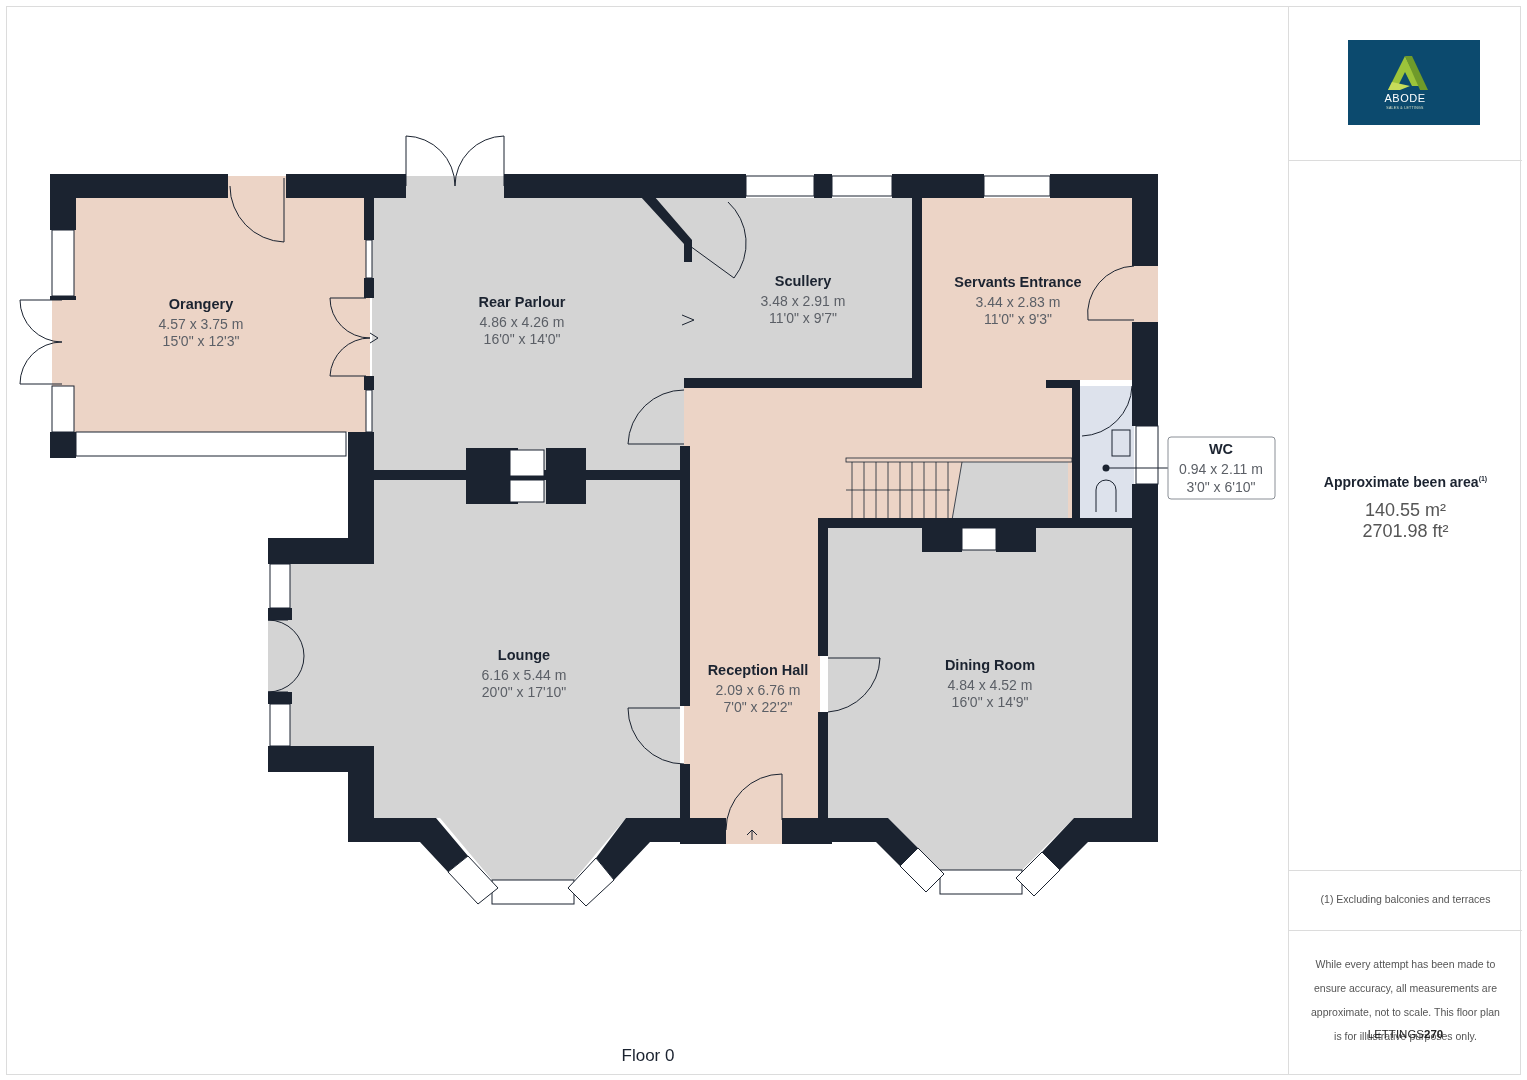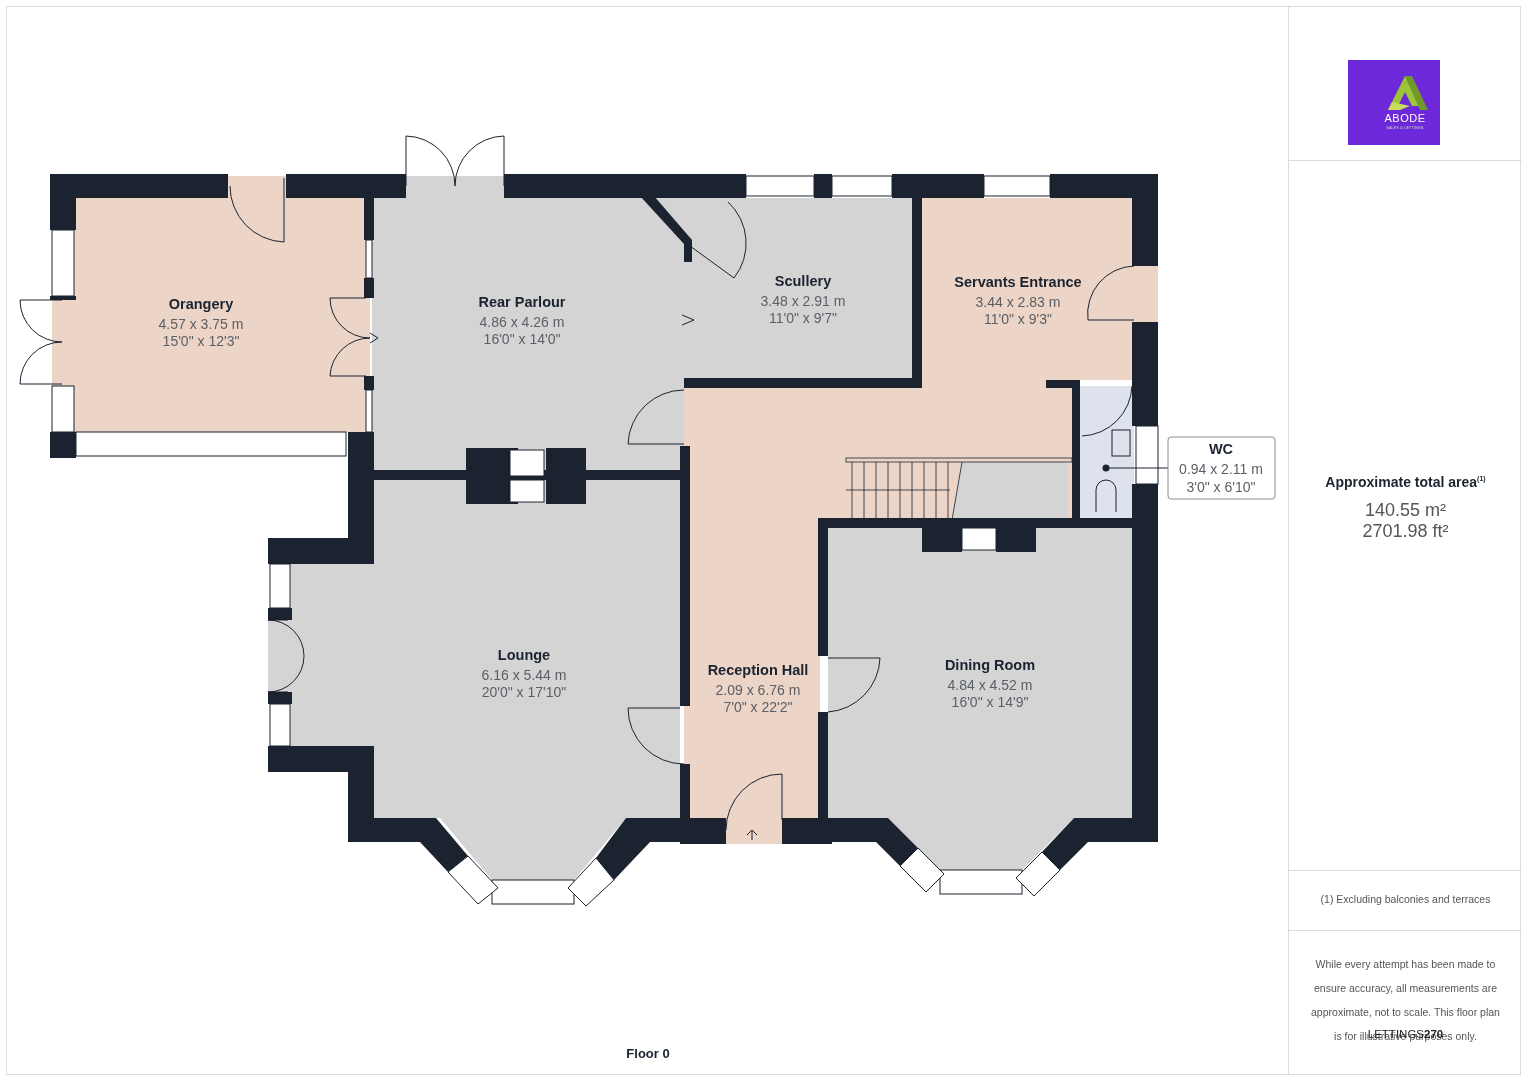--- a/index.html
+++ b/index.html
@@ -1,31 +1,31 @@
 <!DOCTYPE html>
 <html><head>
 <meta charset="utf-8">
 <style>
   html,body{margin:0;padding:0;background:#fff;}
   body{width:1527px;height:1080px;position:relative;overflow:hidden;font-family:"Liberation Sans",sans-serif;color:#1b2330;}
   .frame{position:absolute;left:6px;top:6px;width:1515px;height:1069px;border:1px solid #dcdcdc;box-sizing:border-box;}
   .plan-area{position:absolute;left:6px;top:6px;width:1282px;height:1069px;}
   .sidebar{position:absolute;left:1288px;top:6px;width:233px;height:1069px;border-left:1px solid #dcdcdc;}
   .sb-sec{position:absolute;left:0;width:233px;border-bottom:1px solid #dcdcdc;}
-  .logo{position:absolute;left:59px;top:34px;width:92px;height:85px;background:#6d28d9;margin-top:20px;}
+  .logo{position:absolute;left:59px;top:34px;width:132px;height:85px;background:#0c4a6e;}
   .logo-text{position:absolute;left:0;width:114px;top:52px;text-align:center;color:#fff;font-size:11px;letter-spacing:0.5px;}
   .logo-sub{position:absolute;left:0;width:114px;top:66px;text-align:center;color:#d9e2c8;font-size:3.5px;letter-spacing:0.3px;}
   .area-title{position:absolute;left:0;width:233px;top:468px;text-align:center;font-weight:bold;font-size:14px;color:#1b2330;}
   .area-title sup{font-size:7px;}
   .area-val{position:absolute;left:0;width:233px;text-align:center;font-size:18px;color:#555;}
   .footnote{position:absolute;left:0;width:233px;top:887px;text-align:center;font-size:10.5px;color:#555;}
   .disclaimer{position:absolute;left:18px;width:197px;top:946px;text-align:center;font-size:10.5px;line-height:24px;color:#555;}
   .brand{position:absolute;left:0;width:233px;top:1022px;text-align:center;font-size:11.5px;color:#222;}
   .brand b{font-weight:bold;}
-  .floor-label{position:absolute;left:560px;width:176px;top:1046px;text-align:center;font-weight:bold;font-size:13px;color:#1b2330;}
+  .floor-label{position:absolute;left:560px;width:176px;top:1046px;text-align:center;font-weight:normal;font-size:17px;color:#1b2330;}
   .room-name{font-family:"Liberation Sans",sans-serif;font-weight:bold;font-size:14.5px;fill:#1b2330;}
   .room-dim{font-family:"Liberation Sans",sans-serif;font-size:14px;fill:#5b5f66;}
   svg{position:absolute;left:0;top:0;}
 </style>
 </head>
 <body>
 
 <div class="frame"></div>
 
 <div class="plan-area"></div>
@@ -223,21 +223,21 @@
       <svg width="114" height="85" viewBox="0 0 114 85" style="position:absolute;left:0;top:0;">
         <polygon points="57,16 72,46 64,46 57,32 48,50 40,50" fill="#9cc43a"></polygon>
         <polygon points="57,16 64,16 80,50 72,50" fill="#6f9a2a"></polygon>
         <polygon points="44,42 62,46 52,50 40,50" fill="#c6dc5a"></polygon>
       </svg>
       <div class="logo-text">ABODE</div>
       <div class="logo-sub">SALES &amp; LETTINGS</div>
     </div>
   </div>
   <div class="sb-sec" style="top:154px;height:710px;">
-    <div class="area-title" style="top:314px;"><span>Approximate total area</span><sup>(1)</sup></div>
+    <div class="area-title" style="top:314px;"><span>Approximate been area</span><sup>(1)</sup></div>
     <div class="area-val" style="top:340px;">140.55 m²</div>
     <div class="area-val" style="top:361px;">2701.98 ft²</div>
   </div>
   <div class="sb-sec" style="top:864px;height:60px;">
     <div class="footnote" style="top:23px;">(1) Excluding balconies and terraces</div>
   </div>
   <div class="disclaimer">While every attempt has been made to ensure accuracy, all measurements are approximate, not to scale. This floor plan is for illustrative purposes only.</div>
   <div class="brand"><span>LETTINGS</span><b>270</b></div>
 </div>
 

